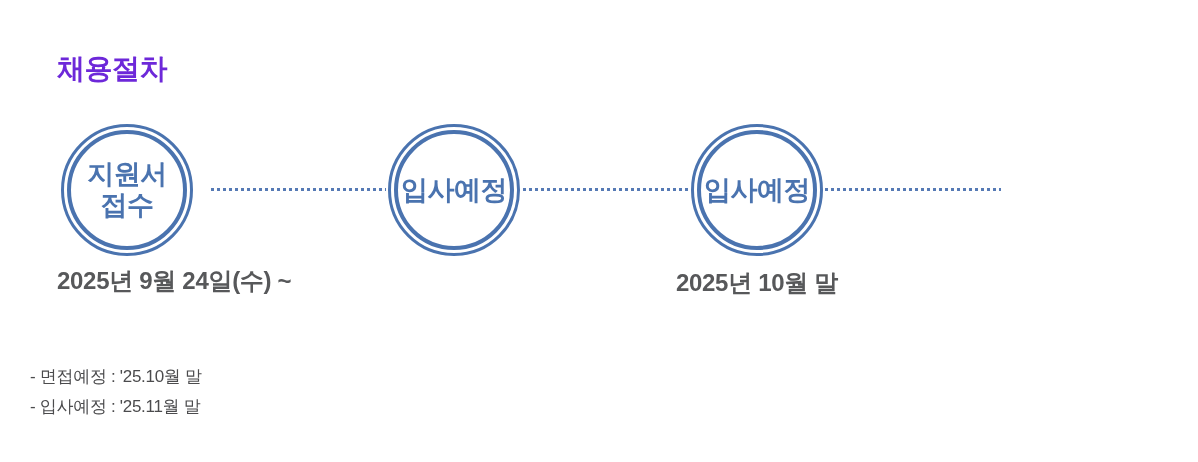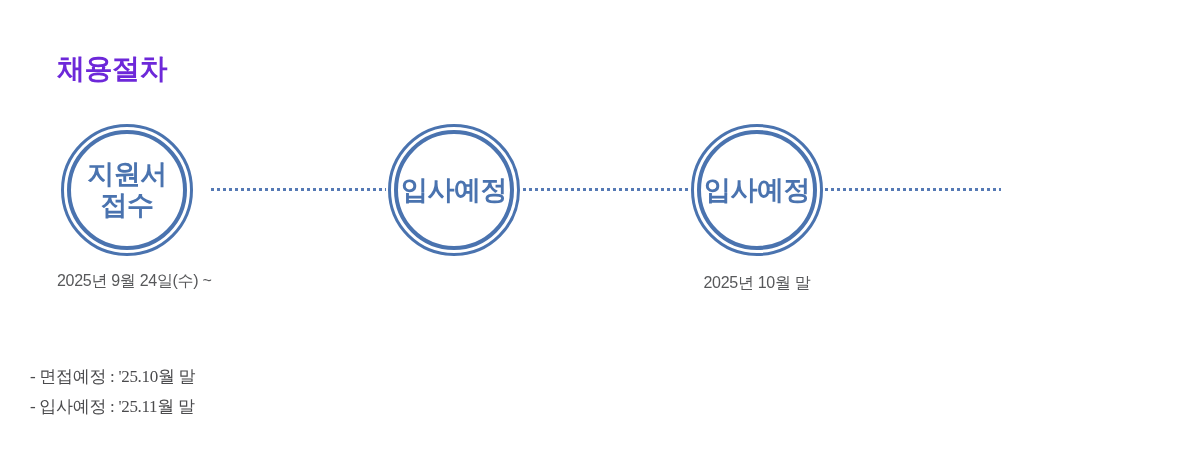--- a/index.html
+++ b/index.html
@@ -63,39 +63,38 @@
     position: absolute;
     top: 188px;
     height: 3px;
     background: repeating-linear-gradient(90deg, #567ab5 0 3px, transparent 3px 6px);
   }
   .connector-1 { left: 211px; width: 175px; }
   .connector-2 { left: 523px; width: 166px; }
   .connector-3 { left: 825px; width: 176px; }
   .step-date {
     position: absolute;
-    font-size: 16px;
-    font-weight: 400;
+    font-size: 24px;
+    font-weight: 700;
     color: #57585a;
     line-height: 26px;
     letter-spacing: -0.3px;
     white-space: nowrap;
   }
   .date-1 { left: 57px; top: 268px; }
   .date-3 { left: 757px; top: 270px; transform: translateX(-50%); }
   .date-4 { left: 1069px; top: 270px; transform: translateX(-50%); }
   .note {
     position: absolute;
     left: 30px;
     font-size: 17px;
     font-weight: 400;
     color: #4b4b4d;
     letter-spacing: -0.3px;
     white-space: nowrap;
-    font-family: Liberation Serif, serif;
   }
   .note-1 { top: 365px; }
   .note-2 { top: 395px; }
 </style>
 </head>
 <body>
 
 <div class="canvas">
 
   <div class="page-title">채용절차</div>

